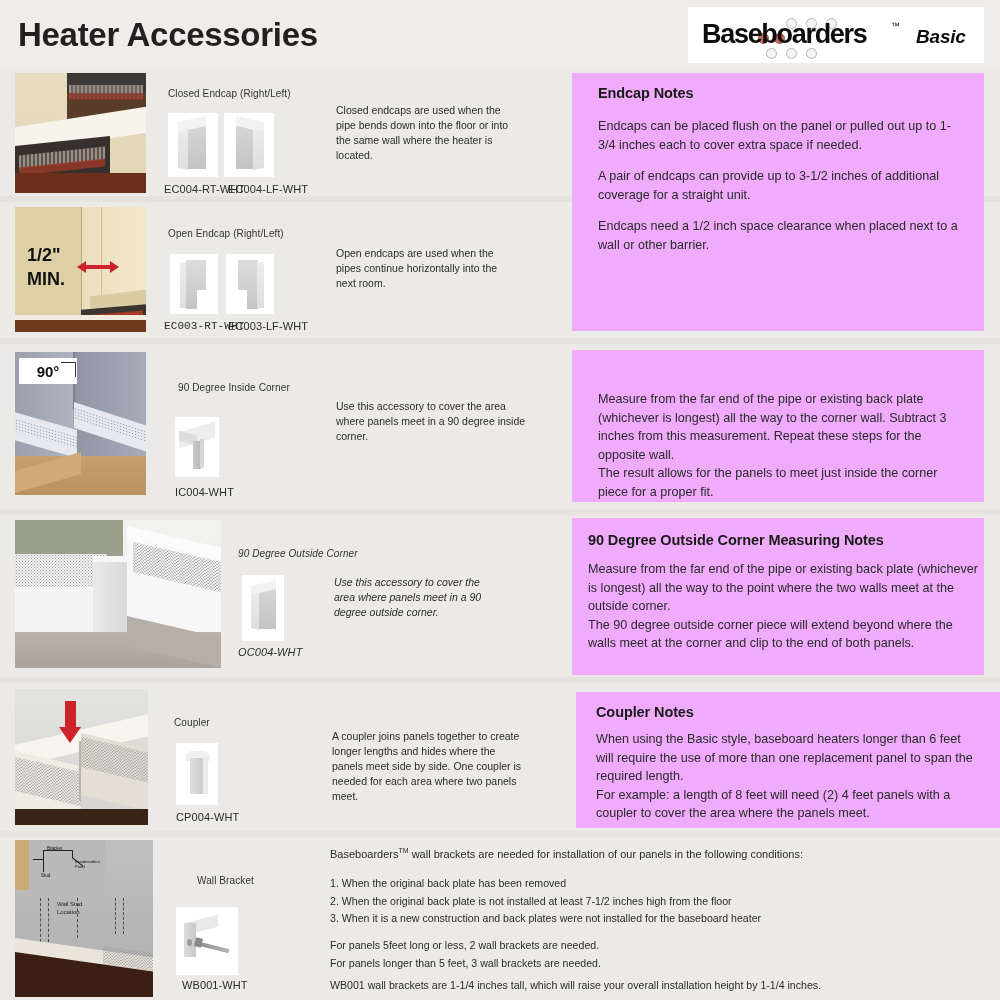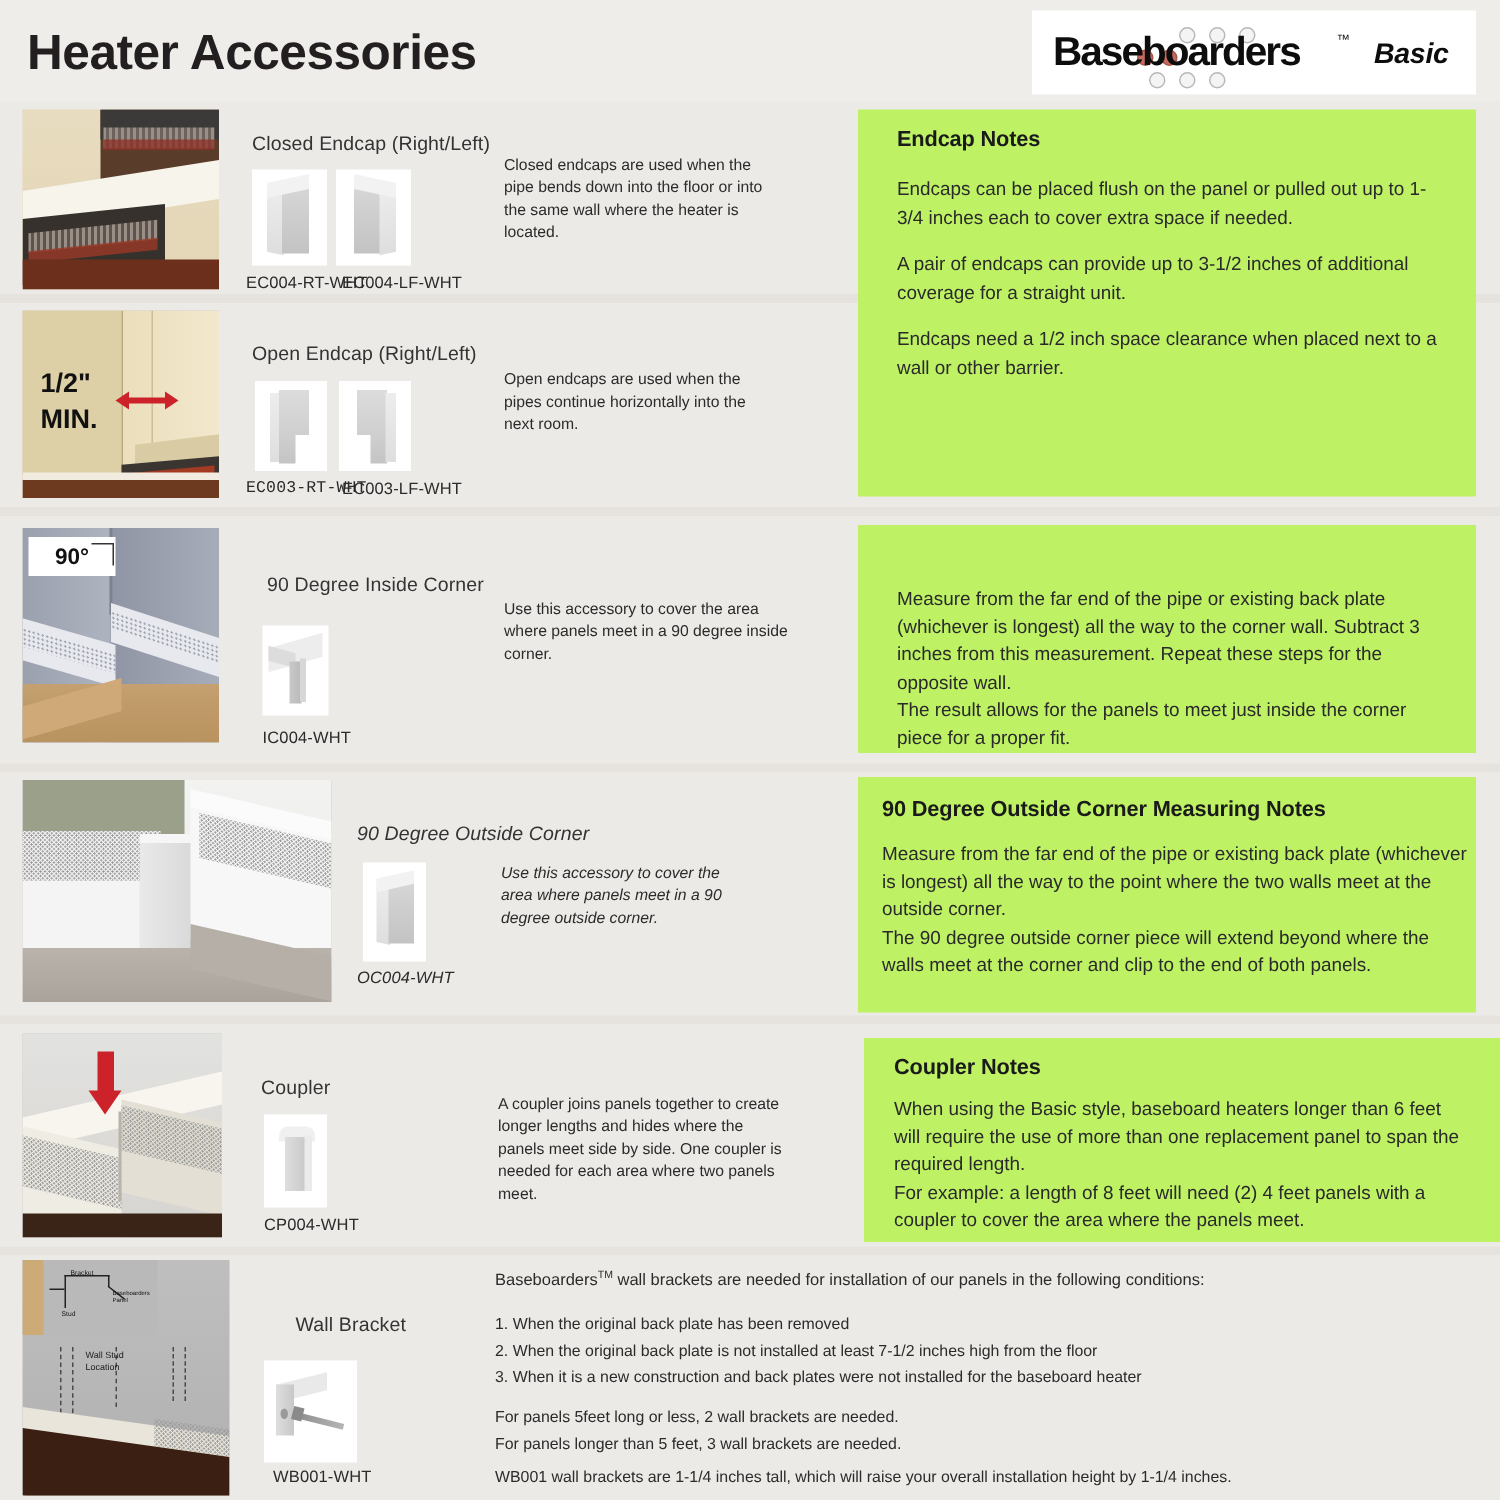--- a/index.html
+++ b/index.html
@@ -40,26 +40,26 @@
        border:1px solid #b8b8b8;background:#f4f4f4;}
   .dot-red{background:#c6695f;border-color:#a9564c;}
 
   
   .row{position:absolute;left:0;width:1000px;background:#eceae7;}
   .row-sep{position:absolute;left:0;width:1000px;height:6px;background:#e6e3df;}
 
   .photo{position:absolute;background:#cfcac2;overflow:hidden;}
   .thumb{position:absolute;background:#ffffff;overflow:hidden;}
   .thumb-label{position:absolute;font-size:11px;color:#2b2b2b;letter-spacing:0.1px;white-space:nowrap;}
-  .item-title{position:absolute;font-size:13px;color:#333;letter-spacing:0.1px;white-space:nowrap;}
+  .item-title{position:absolute;font-size:10px;color:#333;letter-spacing:0.1px;white-space:nowrap;}
   .item-desc{position:absolute;font-size:10.5px;line-height:15px;color:#2b2b2b;}
 
   
   .note{
-    position:absolute;background:#bef264;
+    position:absolute;background:#f0abfc;
   }
   .note-title{
     position:absolute;font-size:14.5px;font-weight:bold;color:#1a1a1a;
     letter-spacing:-0.1px;white-space:nowrap;
   }
   .note-body{
     position:absolute;font-size:12.6px;line-height:18.5px;color:#2a2a2a;
   }
   .note-body p{margin:0 0 13px 0;}
   .note-body p:last-child{margin-bottom:0;}

